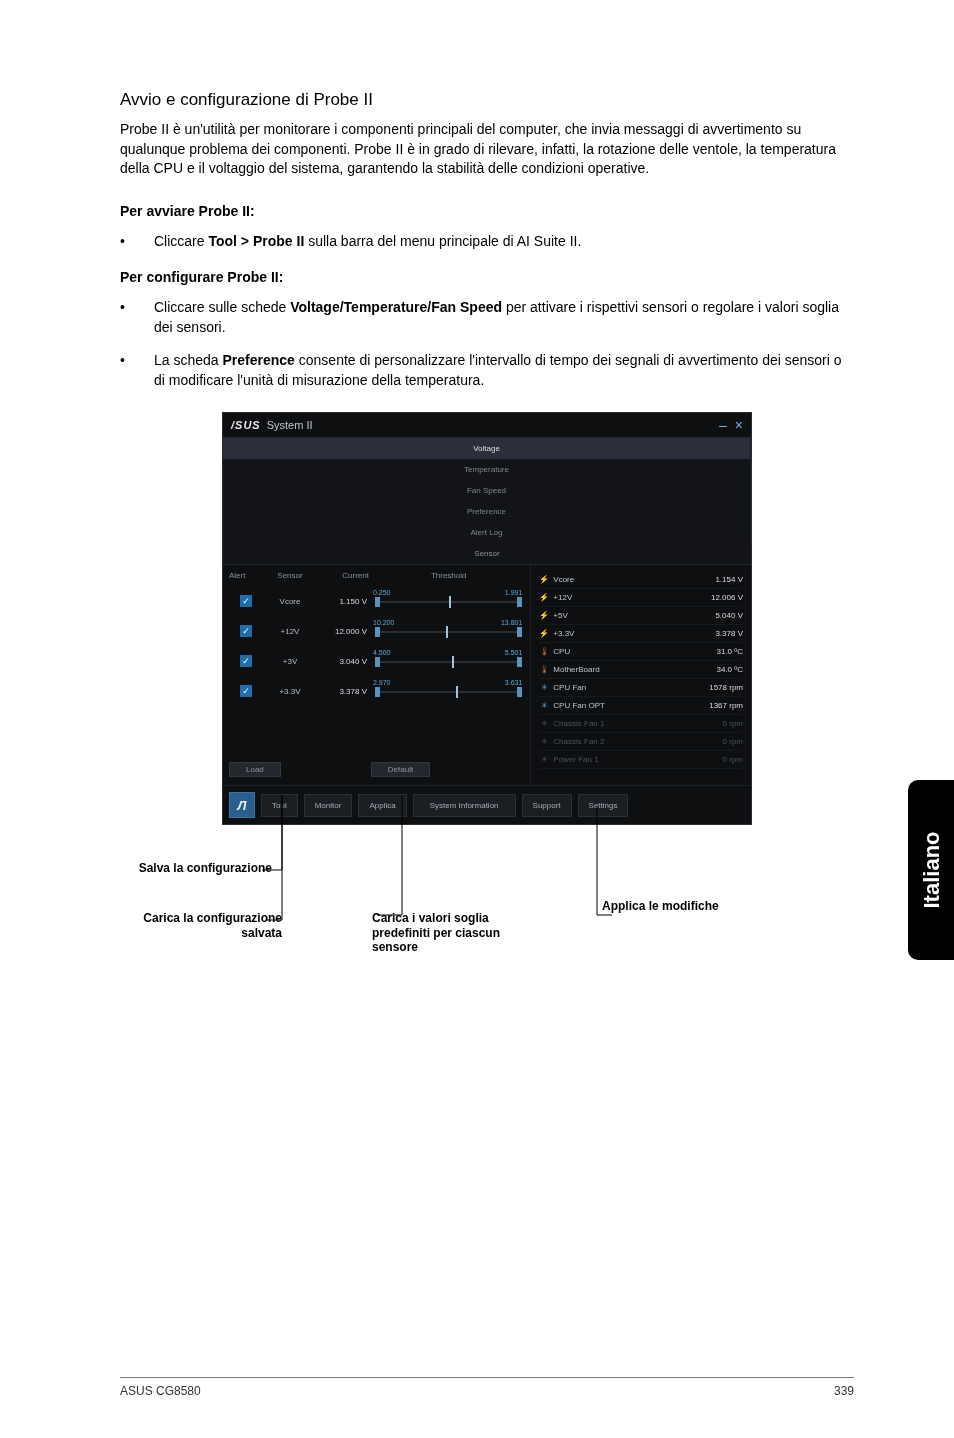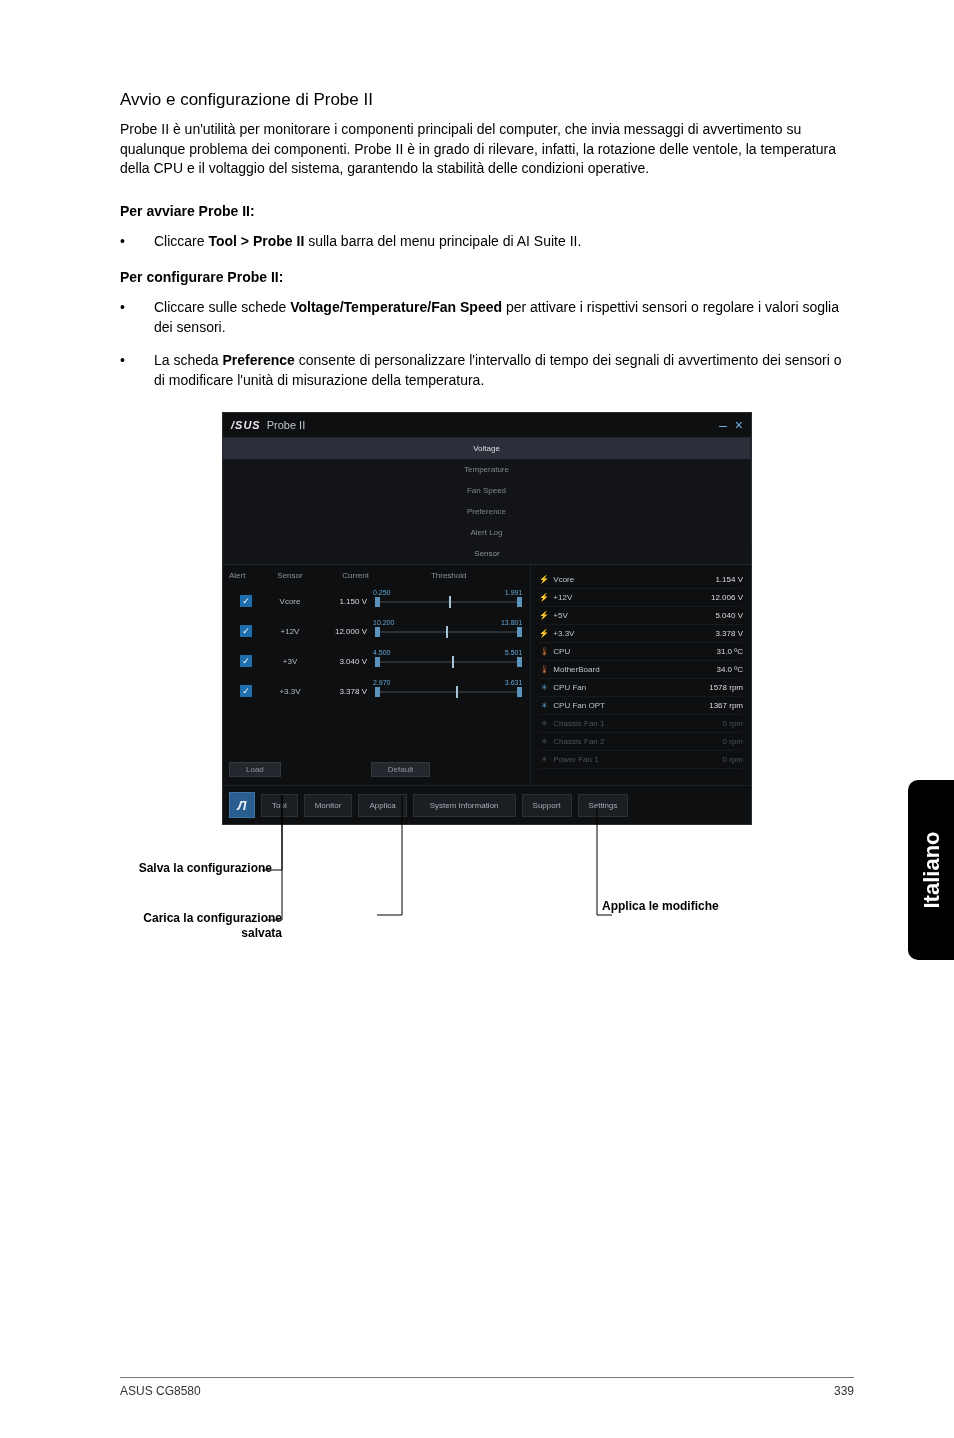--- a/index.html
+++ b/index.html
@@ -253,21 +253,21 @@
     <div class="bullet-text">
       <span>La scheda </span><b>Preference</b><span> consente di personalizzare l'intervallo di tempo dei segnali di avvertimento dei sensori o di modificare l'unità di misurazione della temperatura.</span>
     </div>
   </div>
 
   <div class="probe-wrap">
     <div class="probe-window">
       <div class="title-bar">
         <div class="title-left">
           <span class="brand">/SUS</span>
-          <span>Probe II</span>
+          <span>System II</span>
         </div>
         <div class="win-ctrl">
           <span>–</span>
           <span>×</span>
         </div>
       </div>
 
       <div class="tabs-row">
         <div class="tab active">Voltage</div>
         <div class="tab">Temperature</div>
@@ -457,20 +457,21 @@
       <line x1="60" y1="-30" x2="60" y2="95" stroke="#000" stroke-width="1"></line>
       <line x1="60" y1="95" x2="45" y2="95" stroke="#000" stroke-width="1"></line>
       <line x1="180" y1="-30" x2="180" y2="90" stroke="#000" stroke-width="1"></line>
       <line x1="180" y1="90" x2="155" y2="90" stroke="#000" stroke-width="1"></line>
       <line x1="375" y1="-18" x2="375" y2="90" stroke="#000" stroke-width="1"></line>
       <line x1="375" y1="90" x2="390" y2="90" stroke="#000" stroke-width="1"></line>
     </svg>
     <div class="annot-labels">
       <div class="lab-salva">Salva la configurazione</div>
       <div class="lab-carica">Carica la configurazione salvata</div>
+      <div class="lab-predef">Carica i valori soglia predefiniti per ciascun sensore</div>
       <div class="lab-applica">Applica le modifiche</div>
     </div>
   </div>
 </div>
 
 <div class="side-tab">
   <span>Italiano</span>
 </div>
 
 <div class="page-footer">

